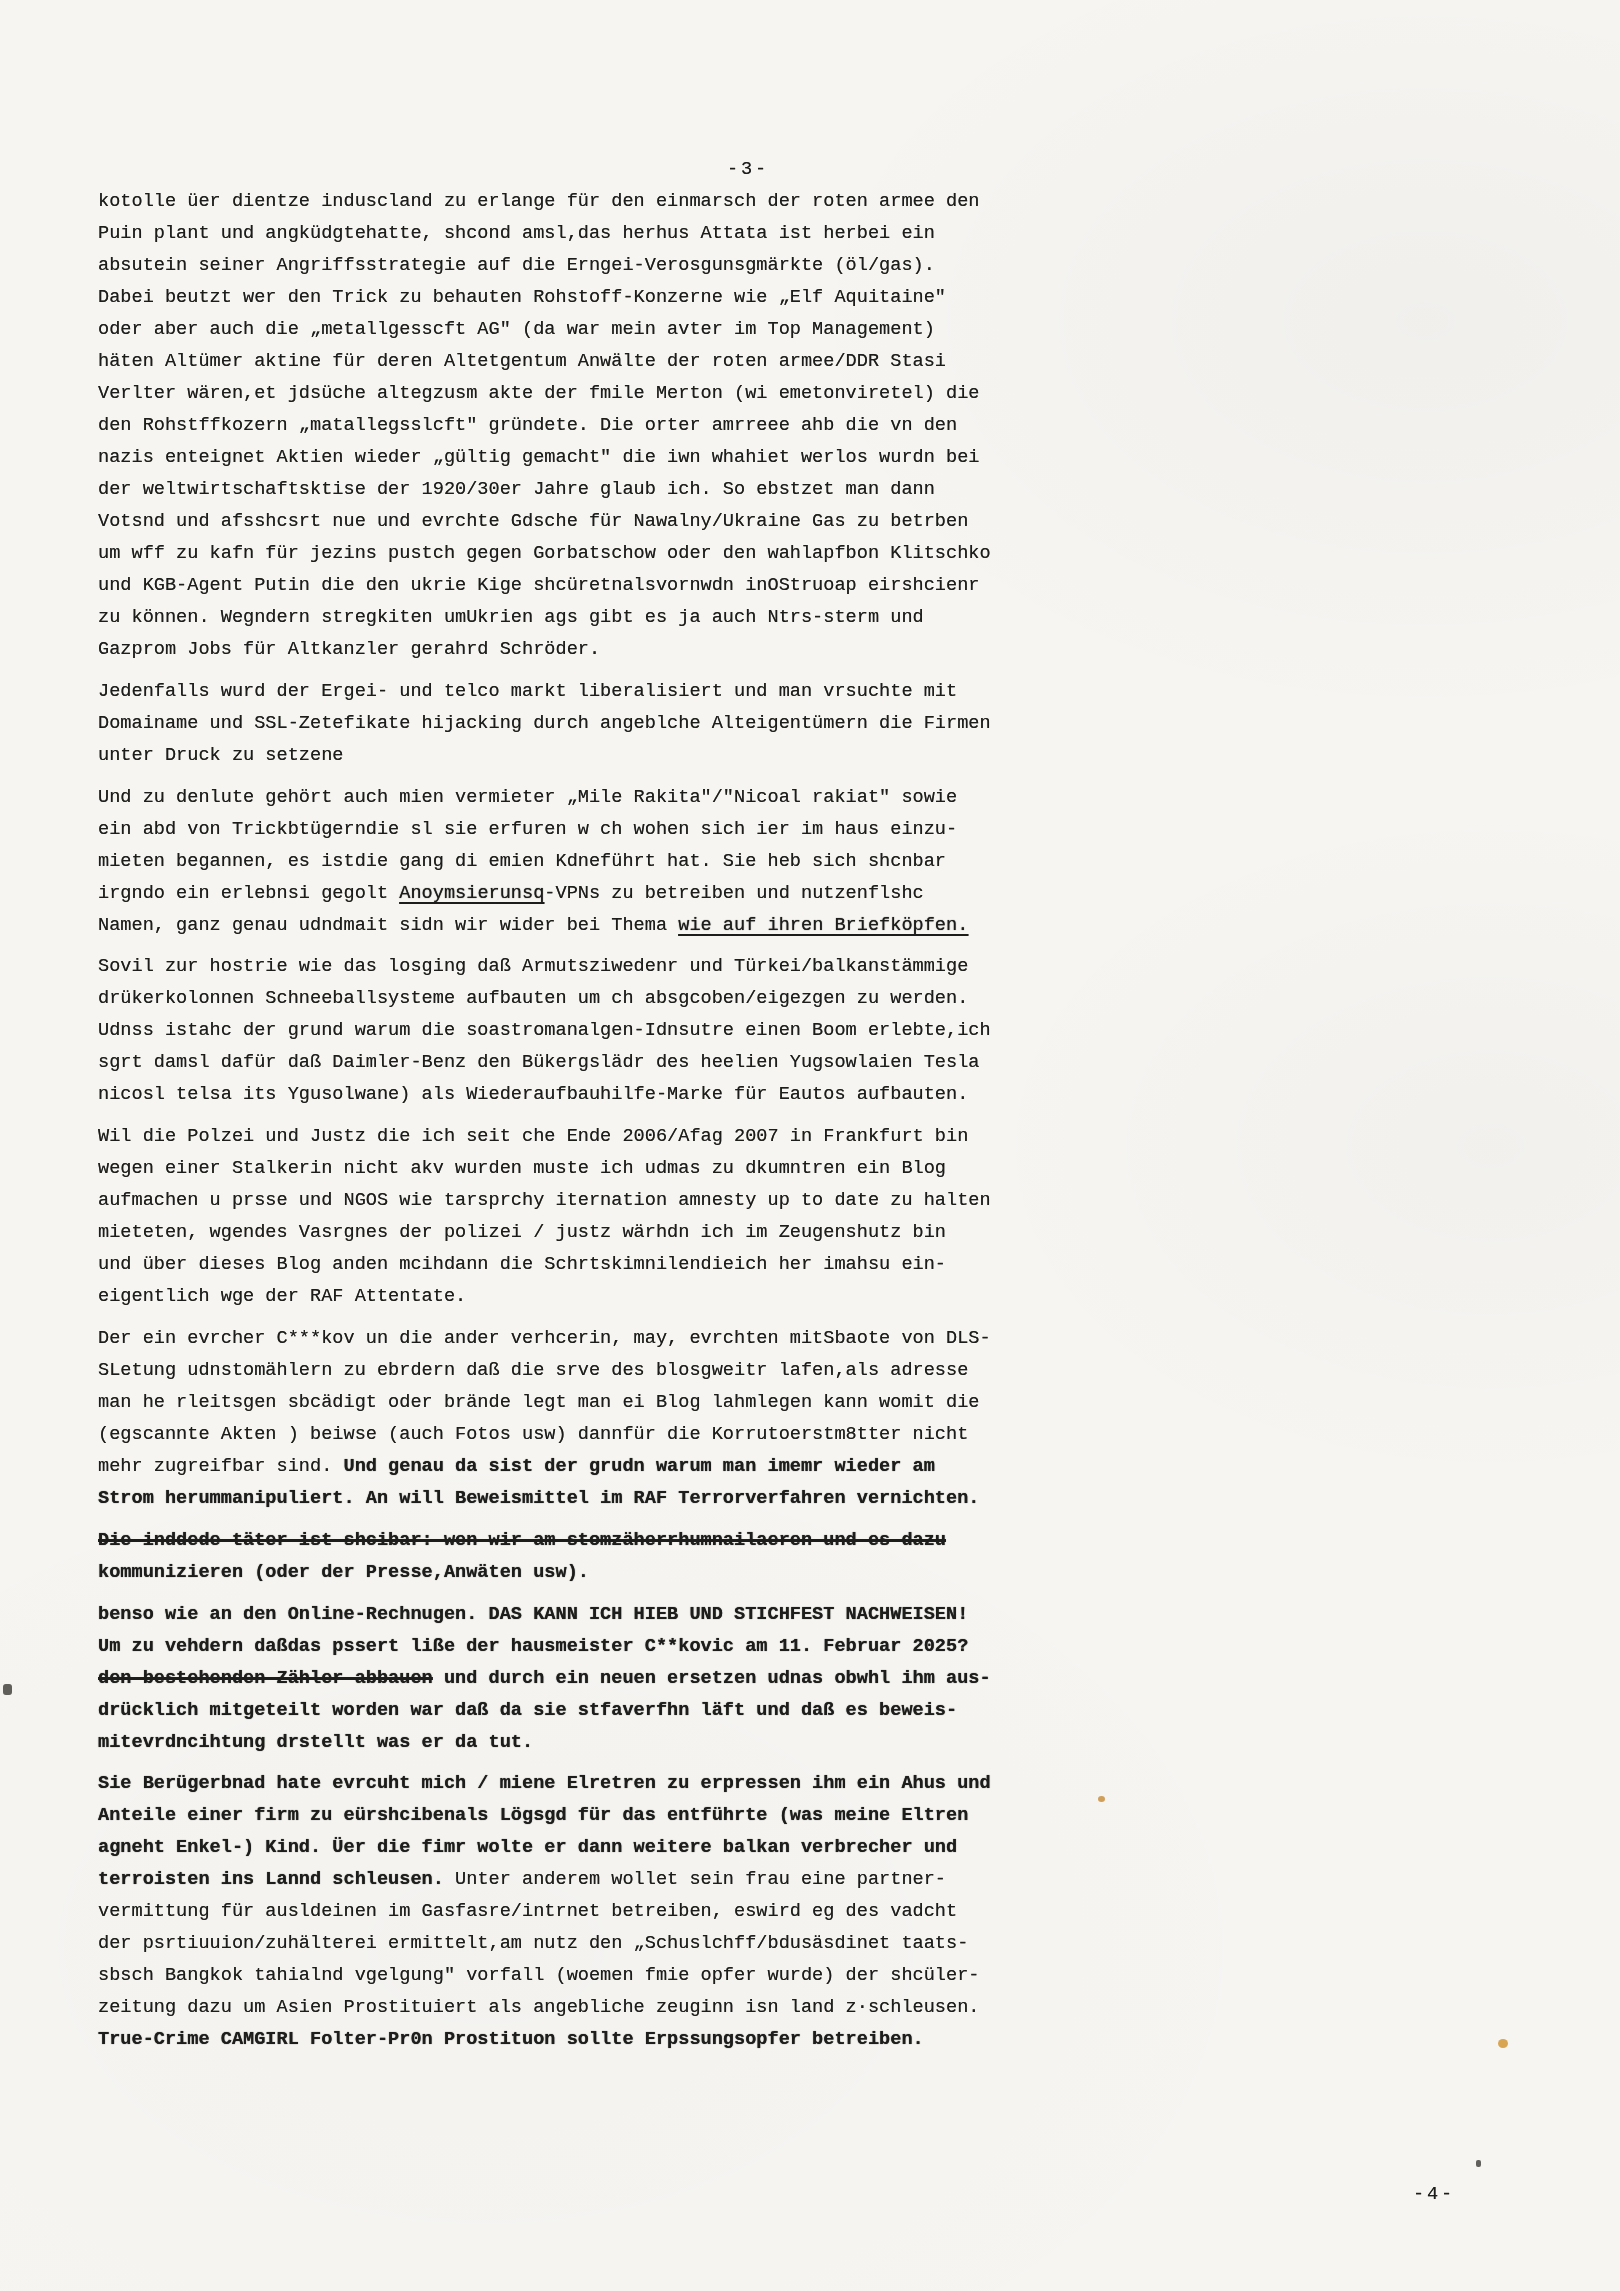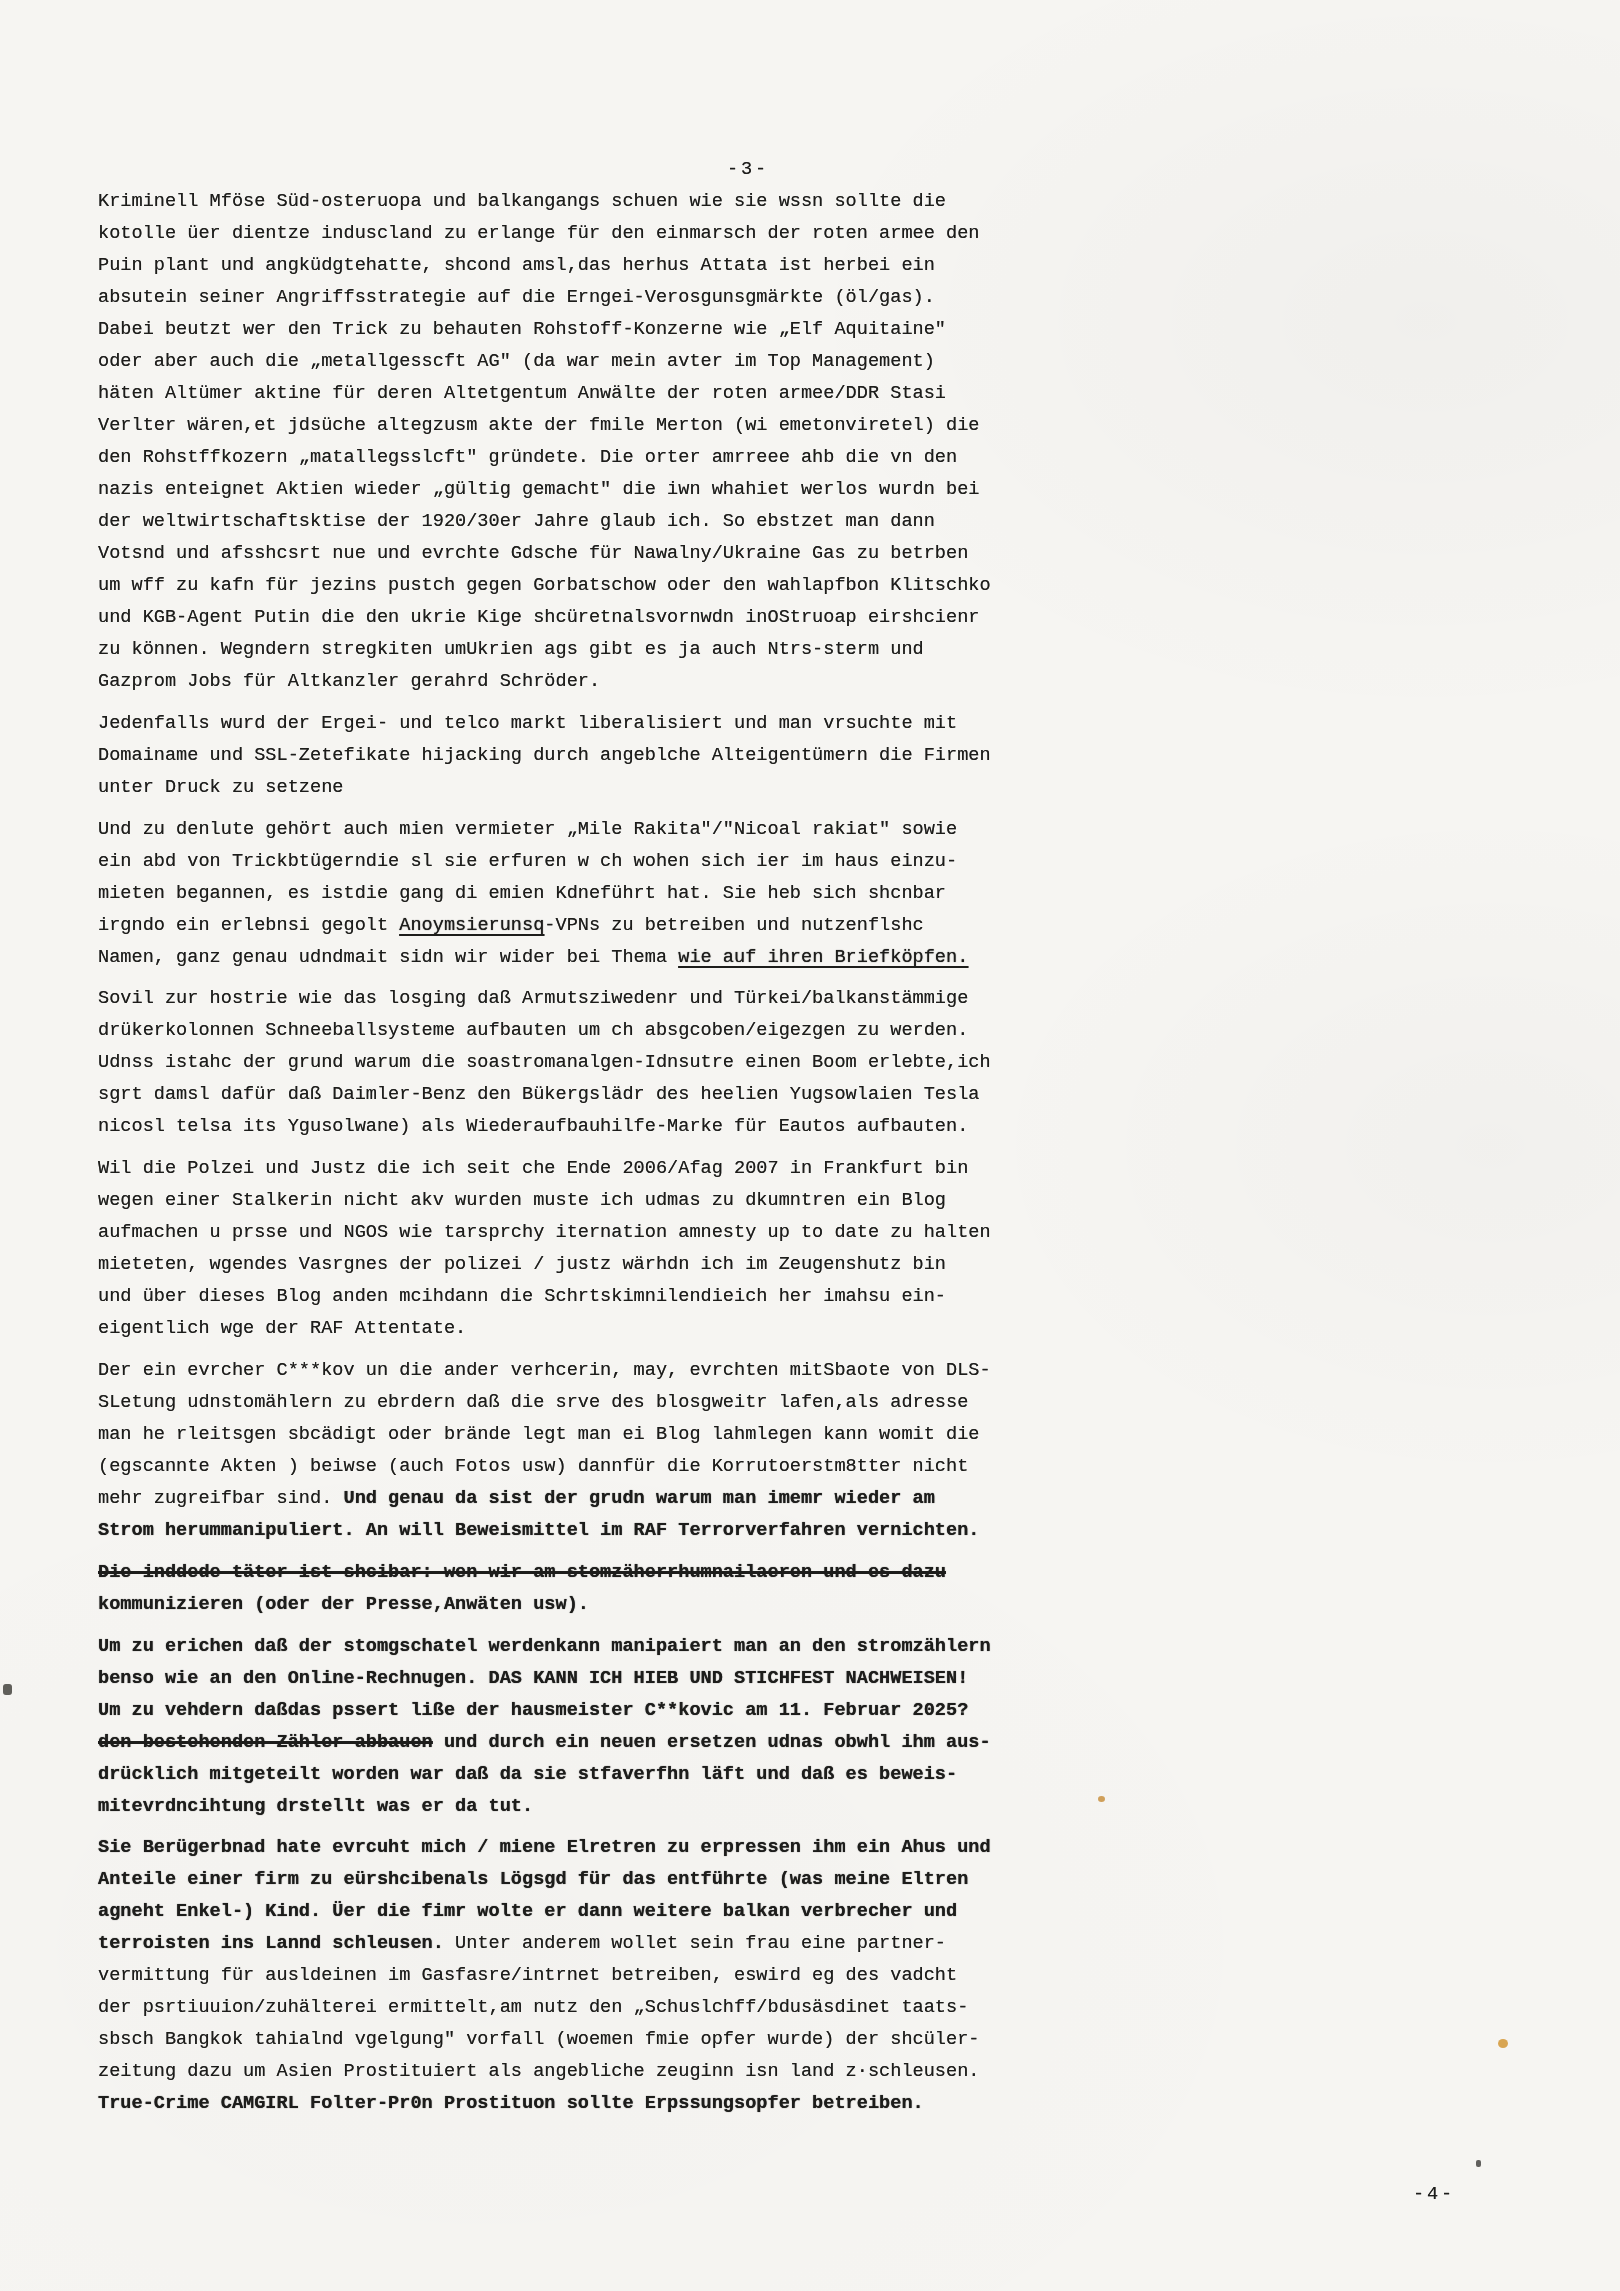--- a/index.html
+++ b/index.html
@@ -60,21 +60,20 @@
   .speck-dark-2{left:1476px;top:2160px;width:4.9px;height:6.9px;background:#3c3b37;border-radius:2px;opacity:.8;}
 </style>
 </head>
 <body>
 
 <div class="page" style="--ink: #1d1d1b; --paper: #f6f5f2;">
   <div class="pagenum header-num">-3-</div>
 
   <div class="doc">
       <div class="para">
-        <div class="line"><span>Kriminell Mföse Süd-osteruopa und balkangangs schuen wie sie wssn sollte die</span></div>
         <div class="line"><span>kotolle üer dientze induscland zu erlange für den einmarsch der roten armee den</span></div>
         <div class="line"><span>Puin plant und angküdgtehatte, shcond amsl,das herhus Attata ist herbei ein</span></div>
         <div class="line"><span>absutein seiner Angriffsstrategie auf die Erngei-Verosgunsgmärkte (öl/gas).</span></div>
         <div class="line"><span>Dabei beutzt wer den Trick zu behauten Rohstoff-Konzerne wie „Elf Aquitaine"</span></div>
         <div class="line"><span>oder aber auch die „metallgesscft AG" (da war mein avter im Top Management)</span></div>
         <div class="line"><span>häten Altümer aktine für deren Altetgentum Anwälte der roten armee/DDR Stasi</span></div>
         <div class="line"><span>Verlter wären,et jdsüche altegzusm akte der fmile Merton (wi emetonviretel) die</span></div>
         <div class="line"><span>den Rohstffkozern „matallegsslcft" gründete. Die orter amrreee ahb die vn den</span></div>
         <div class="line"><span>nazis enteignet Aktien wieder „gültig gemacht" die iwn whahiet werlos wurdn bei</span></div>
         <div class="line"><span>der weltwirtschaftsktise der 1920/30er Jahre glaub ich. So ebstzet man dann</span></div>
@@ -117,21 +116,20 @@
         <div class="line"><span>man he rleitsgen sbcädigt oder brände legt man ei Blog lahmlegen kann womit die</span></div>
         <div class="line"><span>(egscannte Akten ) beiwse (auch Fotos usw) dannfür die Korrutoerstm8tter nicht</span></div>
         <div class="line"><span>mehr zugreifbar sind. </span><span class="b">Und genau da sist der grudn warum man imemr wieder am</span></div>
         <div class="line"><span class="b">Strom herummanipuliert. An will Beweismittel im RAF Terrorverfahren vernichten.</span></div>
       </div>
       <div class="para">
         <div class="line"><span class="b st">Die inddede täter ist shcibar: wen wir am stomzäherrhumnailaeren und es dazu</span></div>
         <div class="line"><span class="b">kommunizieren (oder der Presse,Anwäten usw).</span></div>
       </div>
       <div class="para">
-        <div class="line"><span class="b">Um zu erichen daß der stomgschatel werdenkann manipaiert man an den stromzählern</span></div>
         <div class="line"><span class="b">benso wie an den Online-Rechnugen. DAS KANN ICH HIEB UND STICHFEST NACHWEISEN!</span></div>
         <div class="line"><span class="b">Um zu vehdern daßdas pssert liße der hausmeister C**kovic am 11. Februar 2025?</span></div>
         <div class="line"><span class="b st">den bestehenden Zähler abbauen</span><span class="b"> und durch ein neuen ersetzen udnas obwhl ihm aus-</span></div>
         <div class="line"><span class="b">drücklich mitgeteilt worden war daß da sie stfaverfhn läft und daß es beweis-</span></div>
         <div class="line"><span class="b">mitevrdncihtung drstellt was er da tut.</span></div>
       </div>
       <div class="para">
         <div class="line"><span class="b">Sie Berügerbnad hate evrcuht mich / miene Elretren zu erpressen ihm ein Ahus und</span></div>
         <div class="line"><span class="b">Anteile einer firm zu eürshcibenals Lögsgd für das entführte (was meine Eltren</span></div>
         <div class="line"><span class="b">agneht Enkel-) Kind. Üer die fimr wolte er dann weitere balkan verbrecher und</span></div>

